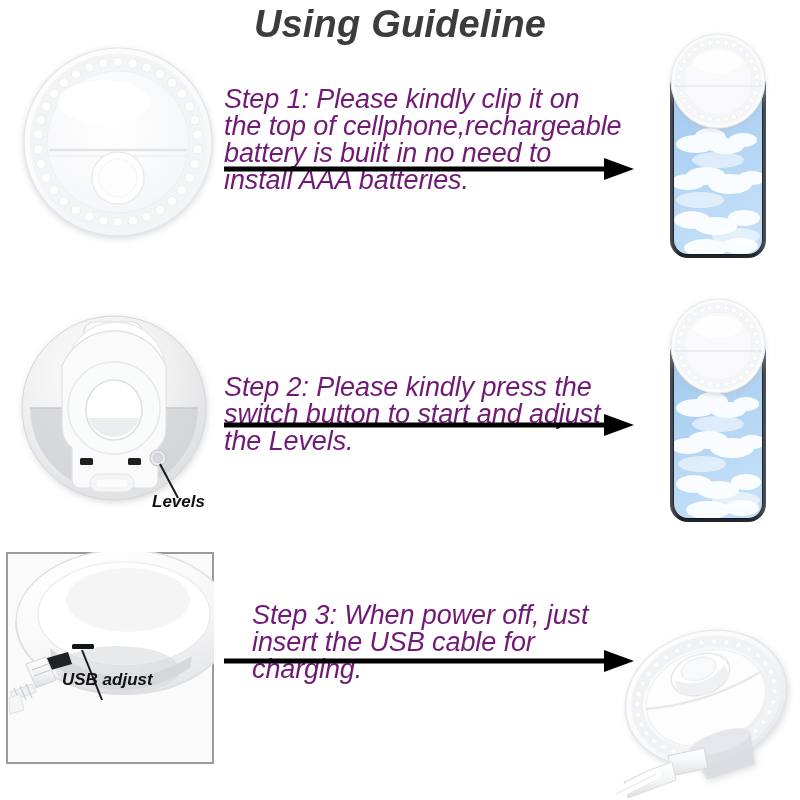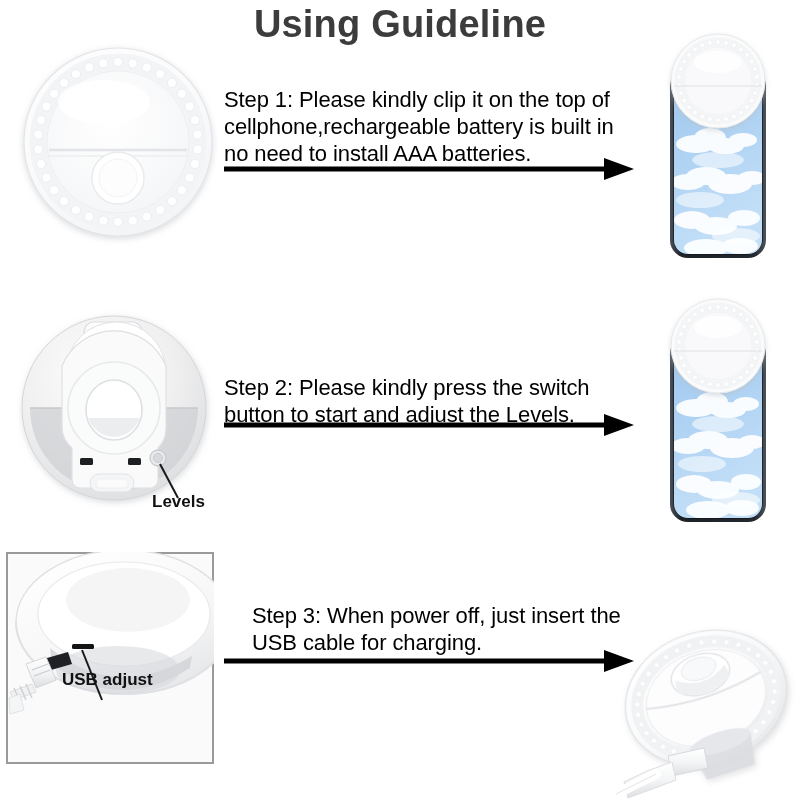--- a/index.html
+++ b/index.html
@@ -6,40 +6,41 @@
   html, body {
     width:800px; height:800px;
     background:#ffffff;
     font-family:"Liberation Sans", sans-serif;
     overflow:hidden;
   }
   #page {
     position:relative;
     width:800px; height:800px;
     background:#ffffff;
+    font-style:italic;
   }
 
   
   .title {
     position:absolute;
     left:0; top:2px;
     width:800px;
     text-align:center;
     font-size:38px;
     font-weight:bold;
     color:#3c3c3c;
     letter-spacing:0.2px;
     line-height:44px;
   }
 
   
   .step-text {
     position:absolute;
-    font-size:22px;
-    color:#000000;
+    font-size:27px;
+    color:#701a75;
     line-height:27px;
     font-weight:400;
     letter-spacing:-0.1px;
   }
   #step1-text { left:224px; top:86px;  width:400px; }
   #step2-text { left:224px; top:374px; width:400px; }
   #step3-text { left:224px; top:602px; width:400px;margin-left:28px; }
 
   
   .arrow { position:absolute; }

